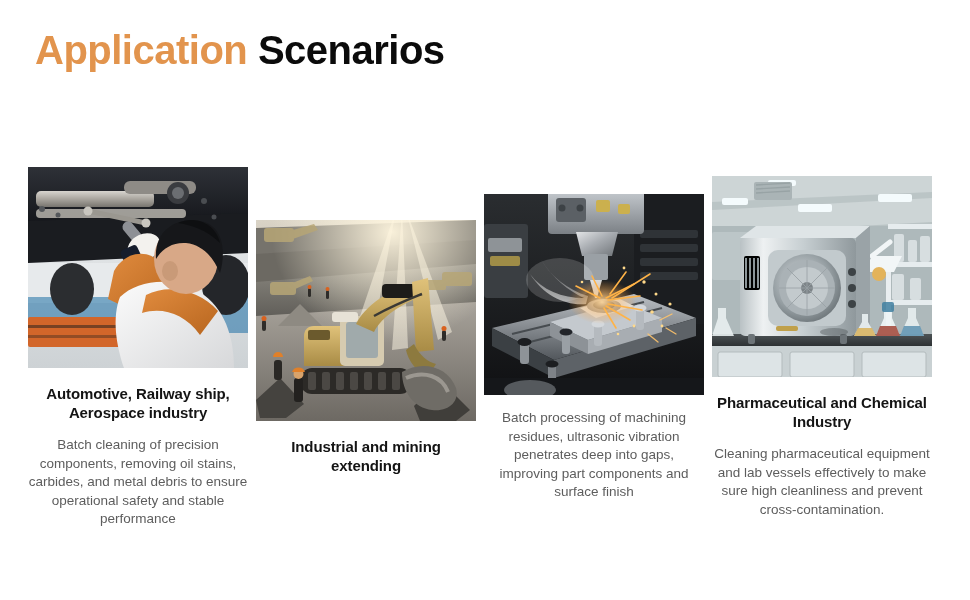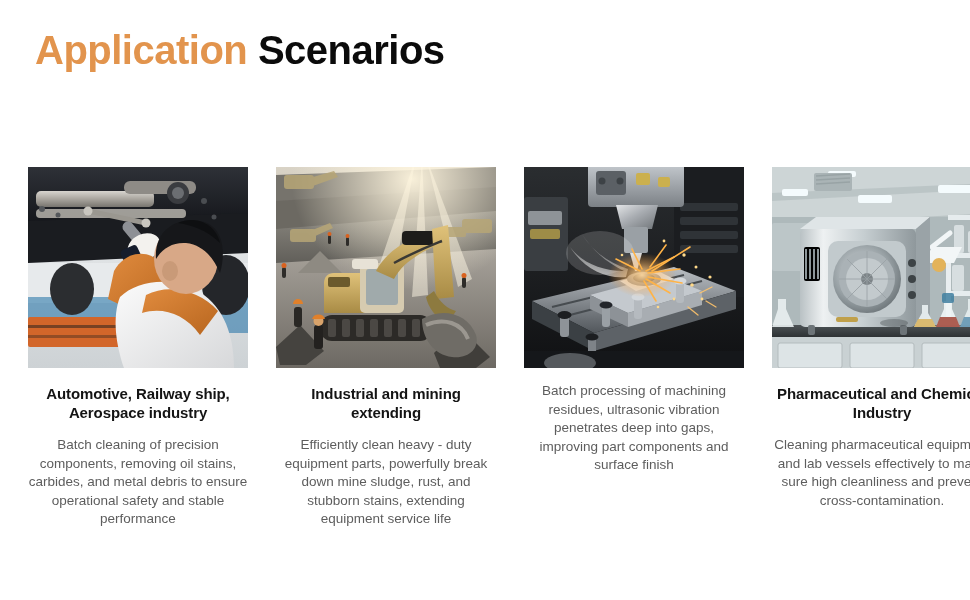--- a/index.html
+++ b/index.html
@@ -37,21 +37,22 @@
   .title .accent { color: #e2944d; }
   .title .rest   { color: #0b0b0b; }
 
   
   .cards {
     position: absolute;
     left: 28px;
     top: 167px;
     width: 916px;
     display: flex;
-    gap: 28px;
+    gap: 8px;
+    align-items: center;
   }
   .card {
     width: 220px;
     display: flex;
     flex-direction: column;
     align-items: stretch;
   }
 
   .thumb {
     width: 220px;
@@ -256,21 +257,20 @@
           <path d="M118 96 C140 84 156 78 166 74" stroke="#3a3935" stroke-width="2.5" fill="none"></path>
 
           <rect x="38" y="158" width="9" height="24" rx="3" fill="#23211f"></rect>
           <circle cx="42.5" cy="154" r="5" fill="#d8a36b"></circle>
           <path d="M36 152 a7 7 0 0 1 13 0 Z" fill="#e0802a"></path>
           <rect x="18" y="140" width="8" height="20" rx="3" fill="#2a2825"></rect>
           <path d="M17 137 a5 5 0 0 1 10 0 Z" fill="#e0802a"></path>
         </svg>
       </div>
       <div class="card-title">Industrial and mining extending</div>
-      <div class="card-desc">Efficiently clean heavy - duty equipment parts, powerfully break down mine sludge, rust, and stubborn stains, extending equipment service life</div>
     </div>
 
     <div class="card">
       <div class="thumb">
         <svg viewBox="0 0 220 201" preserveAspectRatio="xMidYMid slice" aria-hidden="true">
           <defs>
             <linearGradient id="c1bg" x1="0" y1="0" x2="0" y2="1">
               <stop offset="0" stop-color="#2a2d30"></stop>
                 <stop offset="1" stop-color="#101113"></stop>
             </linearGradient>

